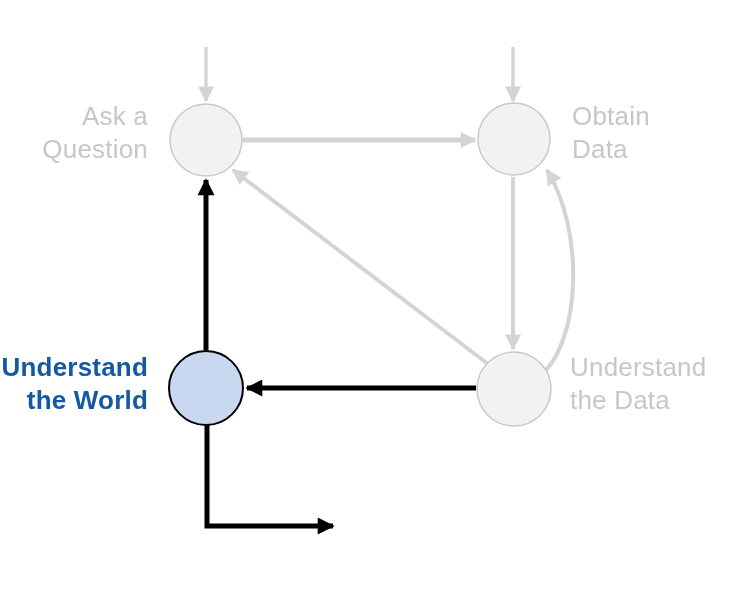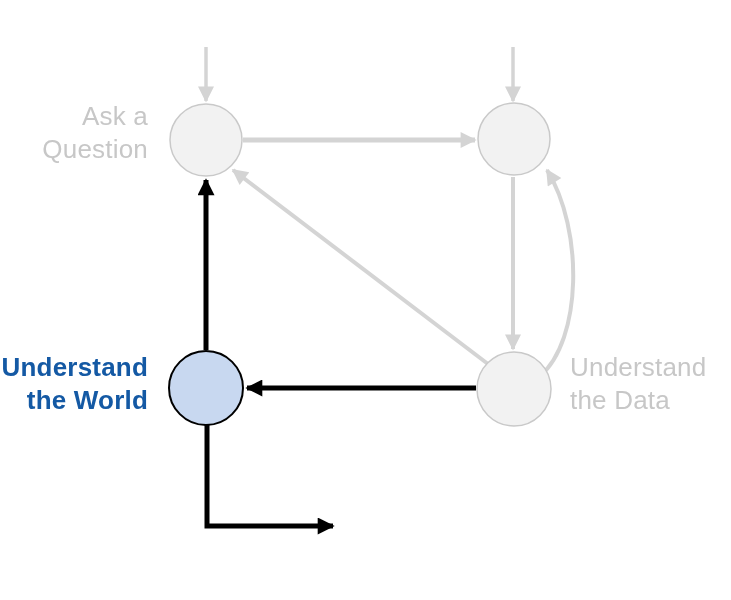--- a/index.html
+++ b/index.html
@@ -78,20 +78,22 @@
       <circle class="node-inactive" cx="206" cy="140" r="36"></circle>
       <circle class="node-inactive" cx="514" cy="139" r="36"></circle>
       <circle class="node-inactive" cx="514" cy="389" r="37"></circle>
       <circle class="node-active" cx="206" cy="388" r="37"></circle>
     </g>
   </svg>
 
   <div class="lbl lbl-gray align-right" style="right:583px; top:100px;">Ask a
 Question</div>
 
+  <div class="lbl lbl-gray" style="left:572px; top:100px;">Obtain
+Data</div>
 
   <div class="lbl lbl-active align-right" style="right:583px; top:351px;">Understand
 the World</div>
 
   <div class="lbl lbl-gray" style="left:570px; top:351px;">Understand
 the Data</div>
 
 
 </div>
 

